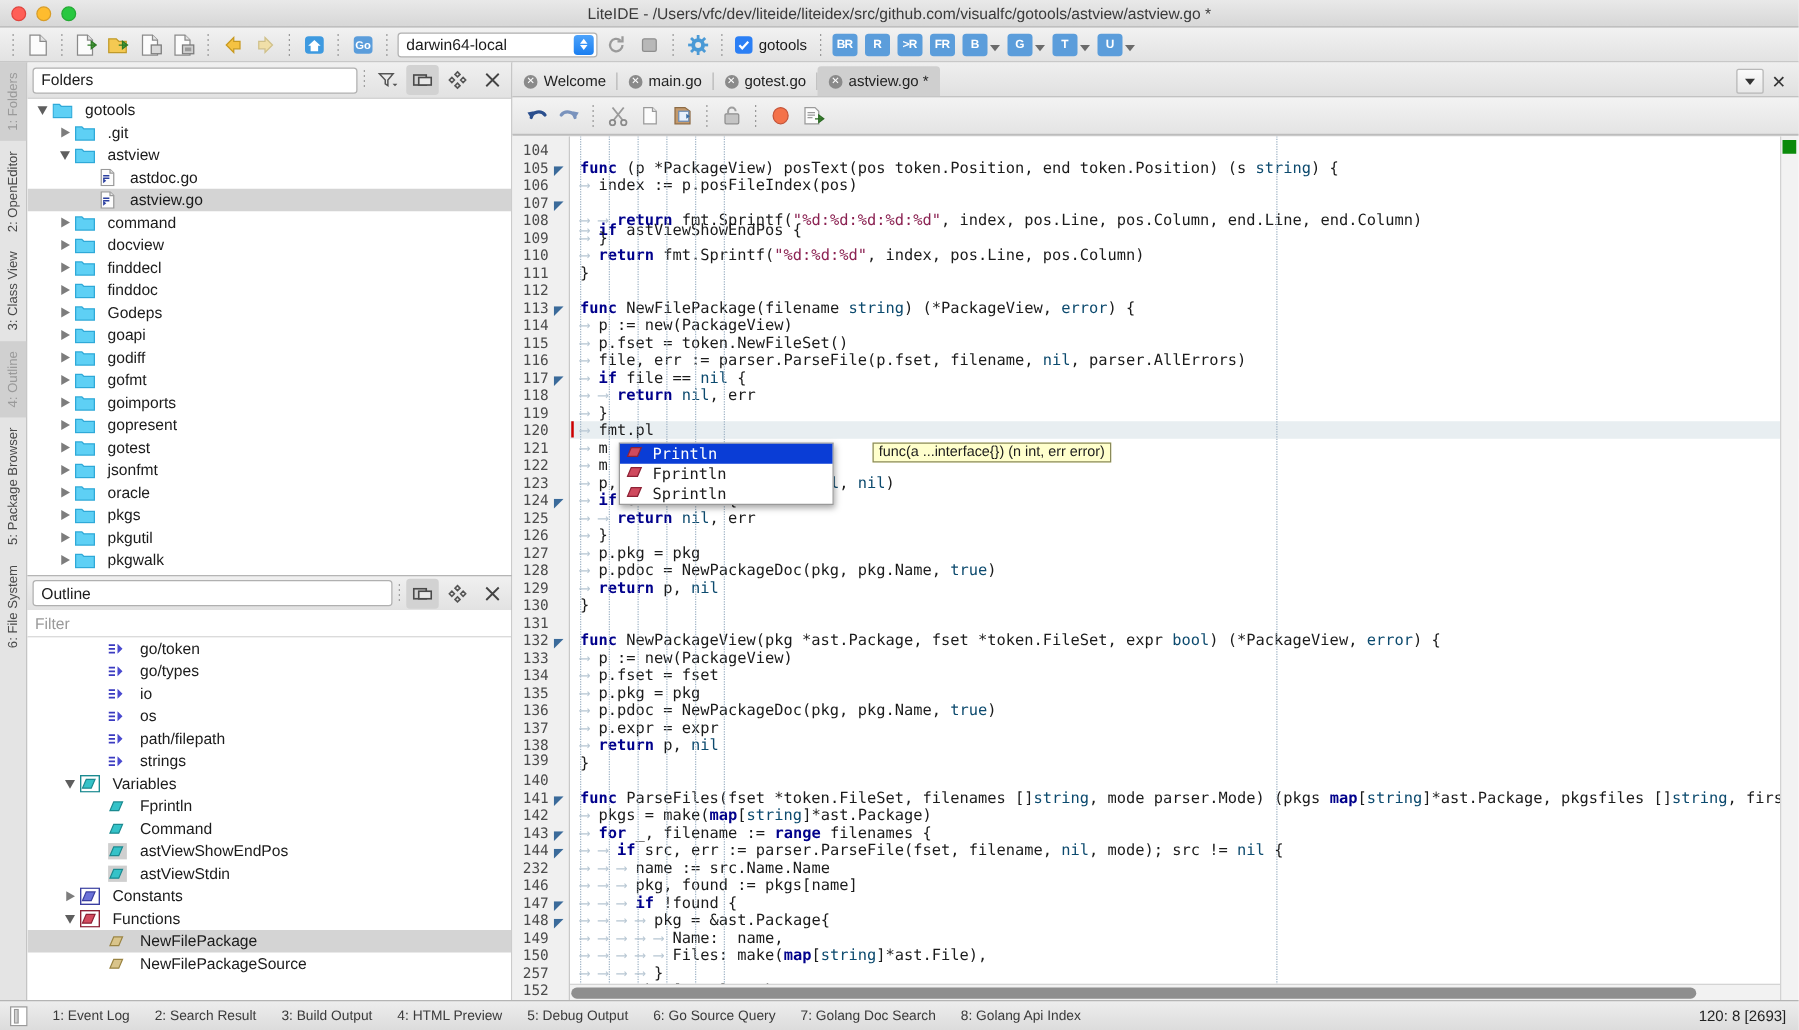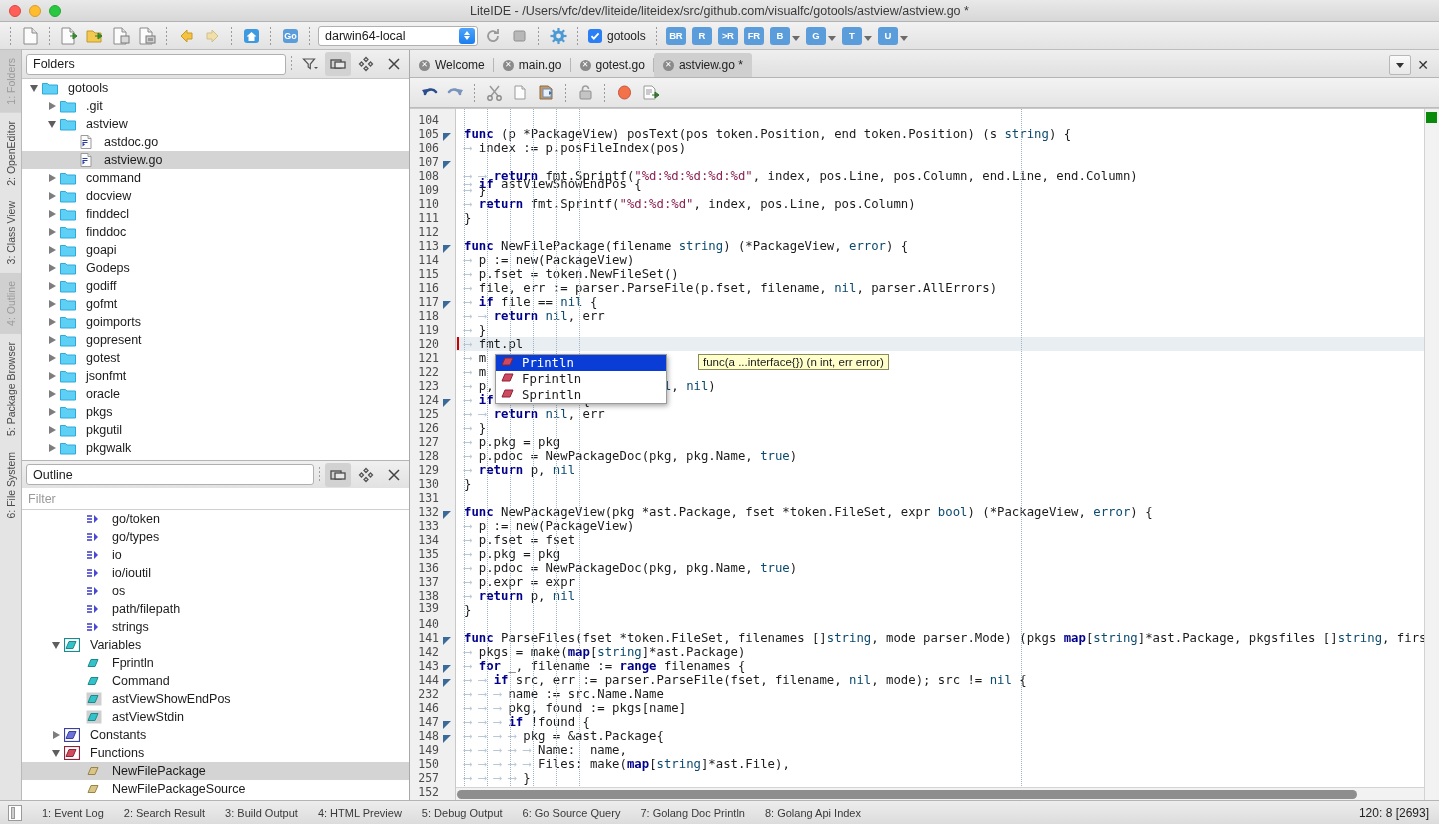--- a/index.html
+++ b/index.html
@@ -486,33 +486,33 @@
           <div class="trow">
             <span style="display: inline-block; flex: 0 0 18px; width: 18px;"></span>
             <span class="tw">
               <i class="arrow-r"></i>
             </span>
             <span style="display: flex; align-items: center; margin-right: 5px;">
               <svg class="folder" width="16" height="14" viewBox="0 0 16 14">
                 <path d="M0.5 2.5h5l1.5 1.5h8.5v9H0.5z" fill="#5ed0f5" stroke="#2fa9d8"></path>
               </svg>
             </span>
+            <span>Godeps</span>
+          </div>
+          <div class="trow">
+            <span style="display: inline-block; flex: 0 0 18px; width: 18px;"></span>
+            <span class="tw">
+              <i class="arrow-r"></i>
+            </span>
+            <span style="display: flex; align-items: center; margin-right: 5px;">
+              <svg class="folder" width="16" height="14" viewBox="0 0 16 14">
+                <path d="M0.5 2.5h5l1.5 1.5h8.5v9H0.5z" fill="#5ed0f5" stroke="#2fa9d8"></path>
+              </svg>
+            </span>
             <span>goapi</span>
-          </div>
-          <div class="trow">
-            <span style="display: inline-block; flex: 0 0 18px; width: 18px;"></span>
-            <span class="tw">
-              <i class="arrow-r"></i>
-            </span>
-            <span style="display: flex; align-items: center; margin-right: 5px;">
-              <svg class="folder" width="16" height="14" viewBox="0 0 16 14">
-                <path d="M0.5 2.5h5l1.5 1.5h8.5v9H0.5z" fill="#5ed0f5" stroke="#2fa9d8"></path>
-              </svg>
-            </span>
-            <span>Godeps</span>
           </div>
           <div class="trow">
             <span style="display: inline-block; flex: 0 0 18px; width: 18px;"></span>
             <span class="tw">
               <i class="arrow-r"></i>
             </span>
             <span style="display: flex; align-items: center; margin-right: 5px;">
               <svg class="folder" width="16" height="14" viewBox="0 0 16 14">
                 <path d="M0.5 2.5h5l1.5 1.5h8.5v9H0.5z" fill="#5ed0f5" stroke="#2fa9d8"></path>
               </svg>
@@ -684,31 +684,20 @@
           <div class="trow">
             <span style="display: inline-block; flex: 0 0 44px; width: 44px;"></span>
             <span class="tw"></span>
             <span style="display: flex; align-items: center; margin-right: 5px;">
               <svg class="fileic" width="16" height="12" viewBox="0 0 16 12">
                 <path d="M1 3h5M1 6h5M1 9h5" stroke="#3a3ac0" stroke-width="1.4"></path>
                 <path d="M8 2l4 4-4 4z" fill="#4a4ad0"></path>
               </svg>
             </span>
             <span>io</span>
-          </div>
-          <div class="trow">
-            <span style="display: inline-block; flex: 0 0 44px; width: 44px;"></span>
-            <span class="tw"></span>
-            <span style="display: flex; align-items: center; margin-right: 5px;">
-              <svg class="fileic" width="16" height="12" viewBox="0 0 16 12">
-                <path d="M1 3h5M1 6h5M1 9h5" stroke="#3a3ac0" stroke-width="1.4"></path>
-                <path d="M8 2l4 4-4 4z" fill="#4a4ad0"></path>
-              </svg>
-            </span>
-            <span>io/ioutil</span>
           </div>
           <div class="trow">
             <span style="display: inline-block; flex: 0 0 44px; width: 44px;"></span>
             <span class="tw"></span>
             <span style="display: flex; align-items: center; margin-right: 5px;">
               <svg class="fileic" width="16" height="12" viewBox="0 0 16 12">
                 <path d="M1 3h5M1 6h5M1 9h5" stroke="#3a3ac0" stroke-width="1.4"></path>
                 <path d="M8 2l4 4-4 4z" fill="#4a4ad0"></path>
               </svg>
             </span>
@@ -1109,17 +1098,17 @@
       <svg width="8" height="12" viewBox="0 0 8 12">
           <rect x="0.5" y="0.5" width="3" height="11" fill="#cfcfcf" stroke="#999"></rect>
         </svg>
     </span>
     <span class="sb-item">1: Event Log</span>
     <span class="sb-item">2: Search Result</span>
     <span class="sb-item">3: Build Output</span>
     <span class="sb-item">4: HTML Preview</span>
     <span class="sb-item">5: Debug Output</span>
     <span class="sb-item">6: Go Source Query</span>
-    <span class="sb-item">7: Golang Doc Println</span>
+    <span class="sb-item">7: Golang Doc Search</span>
     <span class="sb-item">8: Golang Api Index</span>
     <span class="sb-right">120:  8 [2693]</span>
   </div>
 </div>
 
 </body></html>

